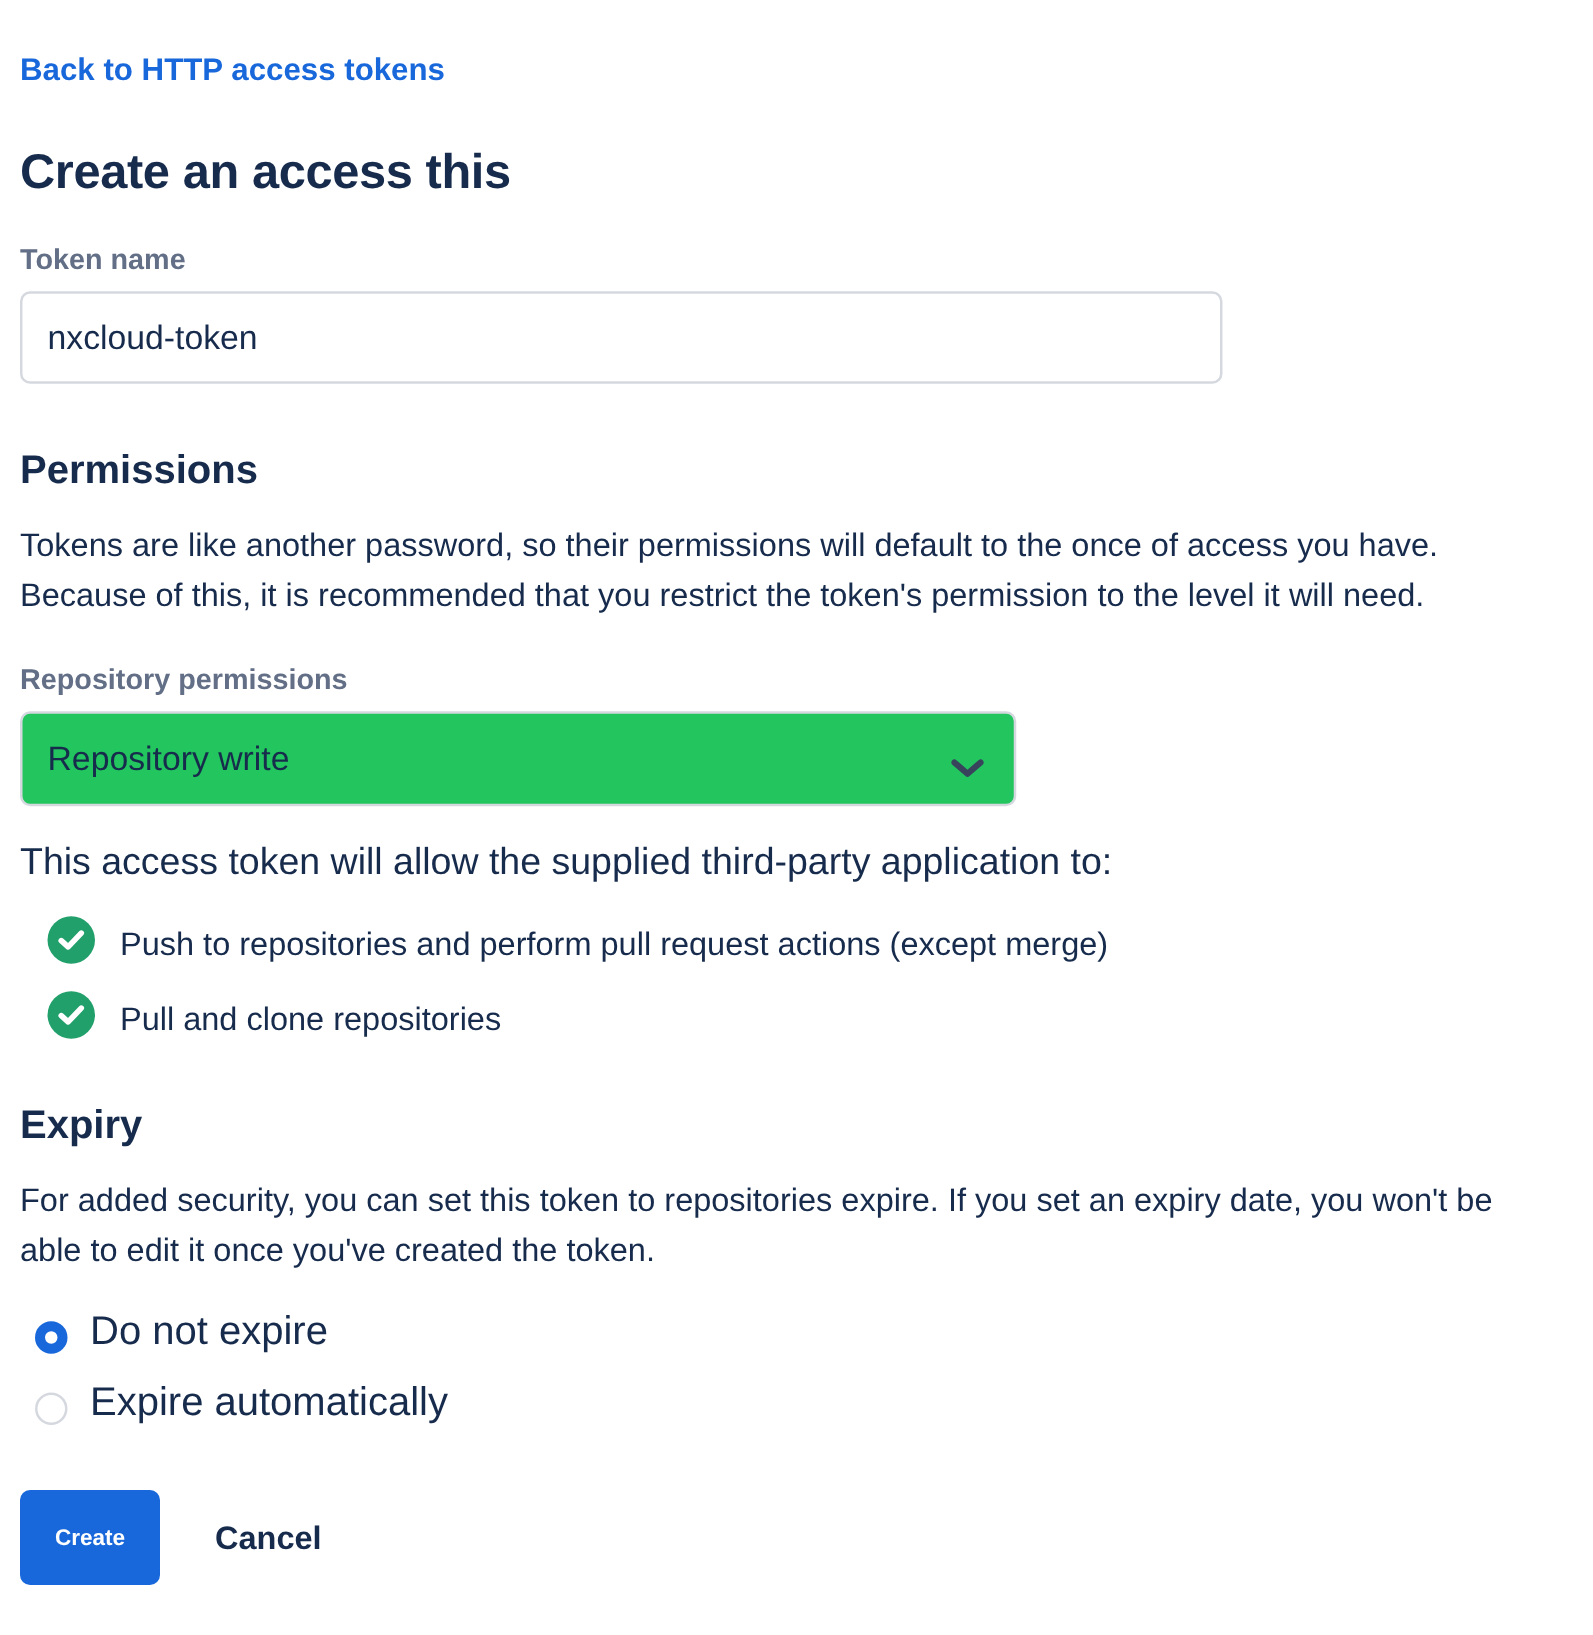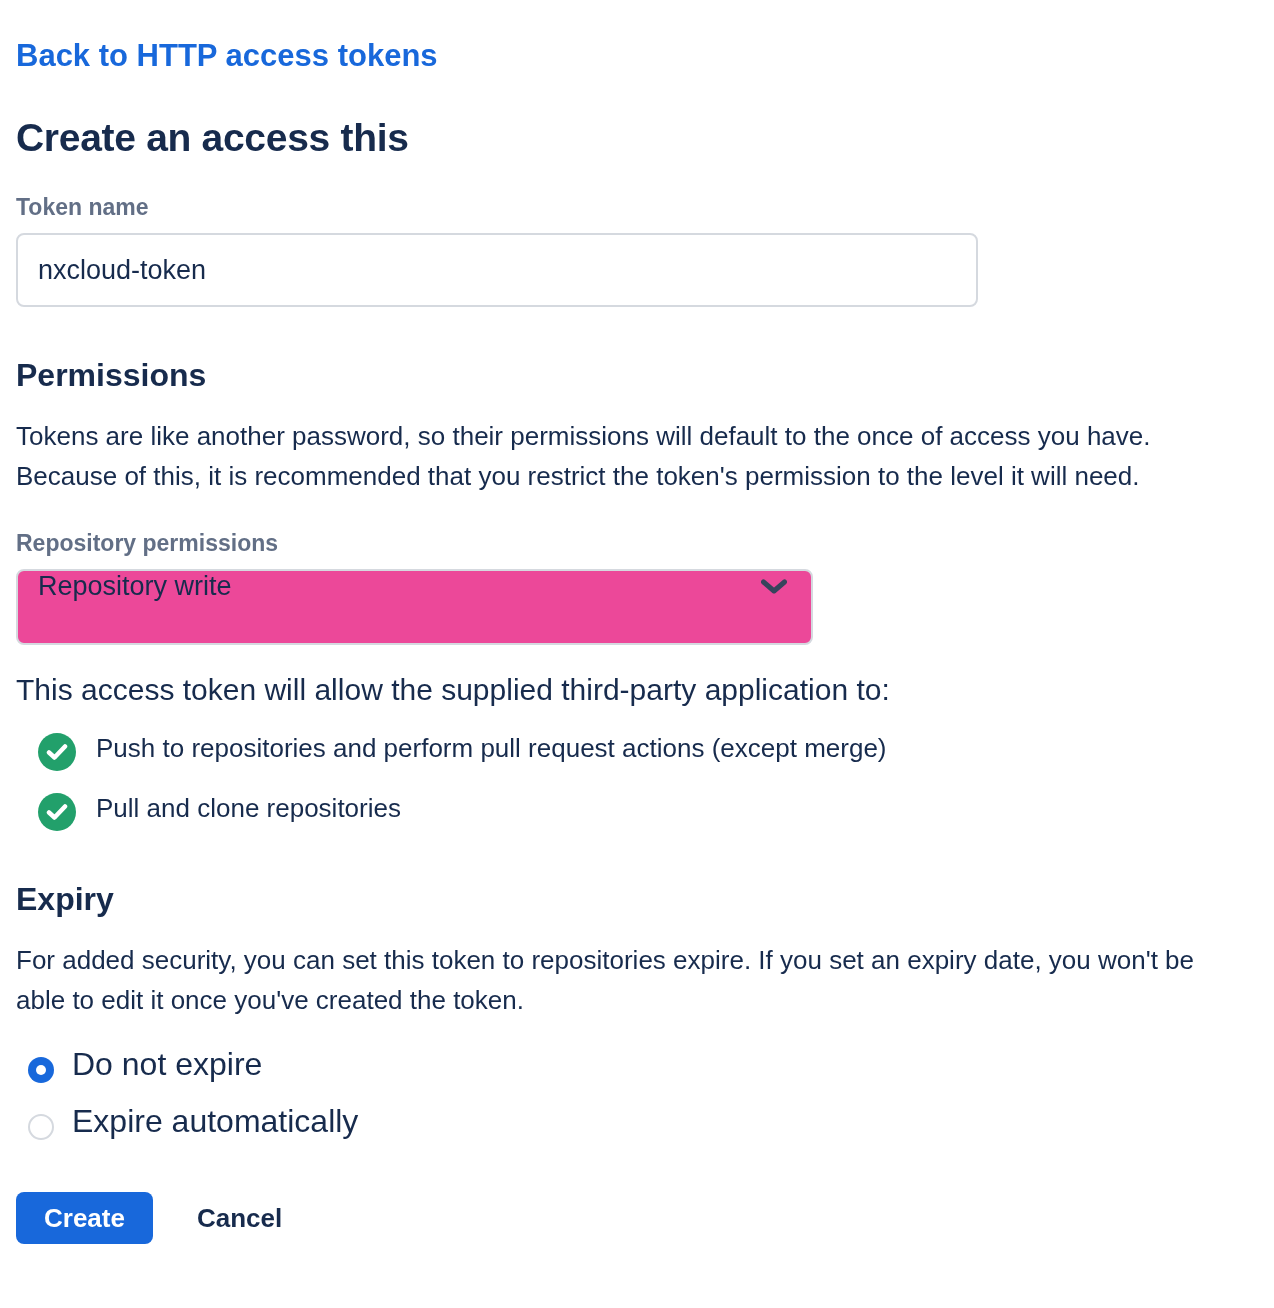--- a/index.html
+++ b/index.html
@@ -15,21 +15,21 @@
     width:1274px;
     min-height:1308px;
     font-family:"Liberation Sans", sans-serif;
     color:var(--text-dark);
   }
   .container{padding:42px 16px 20px 16px;}
 
   .back-link{
     display:inline-block;
     color:var(--blue);
-    font-size:31px;
+    font-size:25px;
     font-weight:700;
     text-decoration:none;
     line-height:28px;
     cursor:pointer;
   }
 
   h1.page-title{
     margin:46px 0 0 0;
     font-size:39px;
     font-weight:700;
@@ -74,22 +74,23 @@
     color:var(--text-dark);
     max-width:1210px;
   }
 
   .select-box{
     margin-top:13px;
     width:797px;
     height:76px;
     border:2px solid var(--border-gray);
     border-radius:8px;
-    background:#ec4899;
-    display:flex;
+    background:#22c55e;
+    display:flex;
+    align-items:center;
     justify-content:space-between;
     padding:0 24px 0 20px;
     font-size:27px;
     color:var(--text-dark);
     cursor:pointer;
   }
   .chevron-down{width:26px;height:16px;flex-shrink:0;}
 
   .allow-intro{
     margin:28px 0 0 0;
@@ -101,21 +102,21 @@
   .cap-list{
     margin:26px 0 0 0;
     padding:0 0 0 22px;
     list-style:none;
     display:flex;
     flex-direction:column;
     gap:22px;
   }
   .cap-item{
     display:flex;
-    align-items:flex-start;
+    align-items:flex-end;
     gap:20px;
     font-size:26px;
     color:var(--text-dark);
   }
   .check-circle{
     width:38px;height:38px;
     border-radius:50%;
     background:var(--green);
     display:flex;align-items:center;justify-content:center;
     flex-shrink:0;
@@ -156,24 +157,24 @@
     margin-top:52px;
     display:flex;
     align-items:center;
     gap:44px;
   }
   .btn-primary{
     background:var(--blue);
     color:#ffffff;
     border:none;
     border-radius:8px;
-    height:52px;
+    height:76px;
     padding:0 28px;
     font-family:"Liberation Sans", sans-serif;
-    font-size:26px;
+    font-size:18px;
     font-weight:700;
     cursor:pointer;
   }
   .btn-subtle{
     background:transparent;
     border:none;
     color:var(--text-dark);
     font-family:"Liberation Sans", sans-serif;
     font-size:26px;
     font-weight:700;

